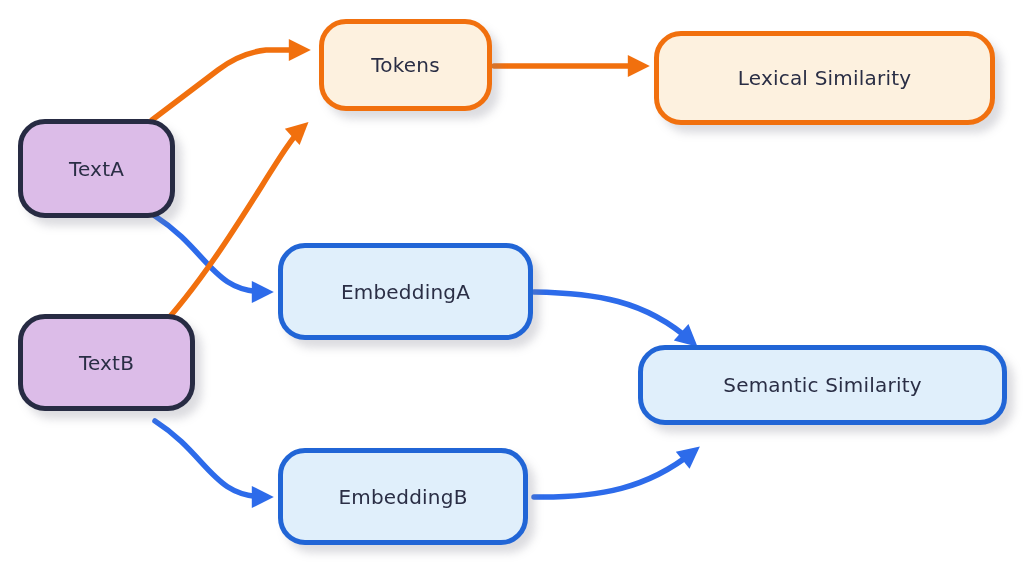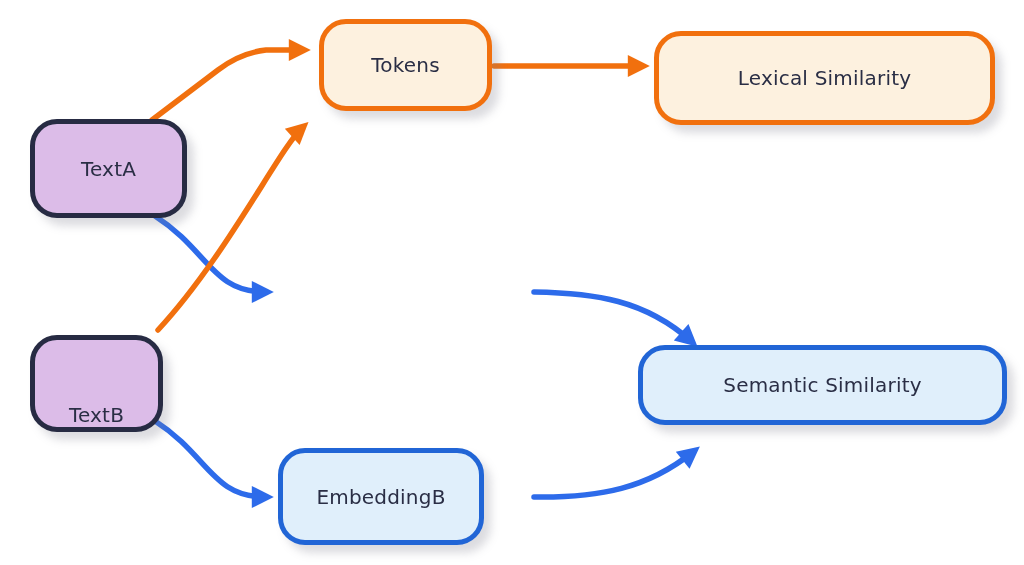--- a/index.html
+++ b/index.html
@@ -31,45 +31,44 @@
     border: 5px solid transparent;
     box-shadow: 7px 8px 9px rgba(130, 130, 145, 0.28);
     font-size: 20px;
     color: var(--text, #2a2e45);
     letter-spacing: 0.2px;
     white-space: nowrap;
   }
   .node.purple {
     background: var(--purple-fill, #dcbce8);
     border-color: var(--dark-border, #272b43);
-    margin-left: 12px;
   }
   .node.orange {
     background: var(--orange-fill, #fdf1df);
     border-color: var(--orange, #f1700e);
   }
   .node.blue {
     background: var(--blue-fill, #e0effb);
     border-color: var(--blue-border, #2165d6);
   }
   .edge-path {
     fill: none;
     stroke-width: 5.5;
     stroke-linecap: round;
   }
   .edge-path.orange { stroke: var(--orange, #f1700e); }
   .edge-path.blue   { stroke: var(--blue-arrow, #2d6bea); }
 
   
   #n-text-a      { left: 18px;  top: 119px; width: 157px; height: 99px; }
-  #n-text-b      { left: 18px;  top: 335px; width: 133px; height: 97px; align-items: flex-end; }
+  #n-text-b      { left: 18px;  top: 314px; width: 177px; height: 97px; }
   #n-tokens      { left: 319px; top: 19px;  width: 173px; height: 92px; }
   #n-lexical     { left: 654px; top: 31px;  width: 341px; height: 94px; }
   #n-embedding-a { left: 278px; top: 243px; width: 255px; height: 97px; }
-  #n-embedding-b { left: 278px; top: 448px; width: 206px; height: 97px; }
+  #n-embedding-b { left: 278px; top: 448px; width: 250px; height: 97px; }
   #n-semantic    { left: 638px; top: 345px; width: 369px; height: 80px; }
 </style>
 </head>
 <body>
 
 <div class="canvas">
 
   <svg class="edges" width="1024" height="565" viewBox="0 0 1024 565">
     <defs>
       <marker id="arrow-orange" viewBox="0 0 10 10" refX="6" refY="5" markerWidth="25" markerHeight="22" markerUnits="userSpaceOnUse" orient="auto-start-reverse">
@@ -99,20 +98,23 @@
   </div>
 
   <div class="node orange" id="n-tokens">
     <span>Tokens</span>
   </div>
 
   <div class="node orange" id="n-lexical">
     <span>Lexical Similarity</span>
   </div>
 
+  <div class="node blue" id="n-embedding-a">
+    <span>EmbeddingA</span>
+  </div>
 
   <div class="node blue" id="n-embedding-b">
     <span>EmbeddingB</span>
   </div>
 
   <div class="node blue" id="n-semantic">
     <span>Semantic Similarity</span>
   </div>
 
 </div>

